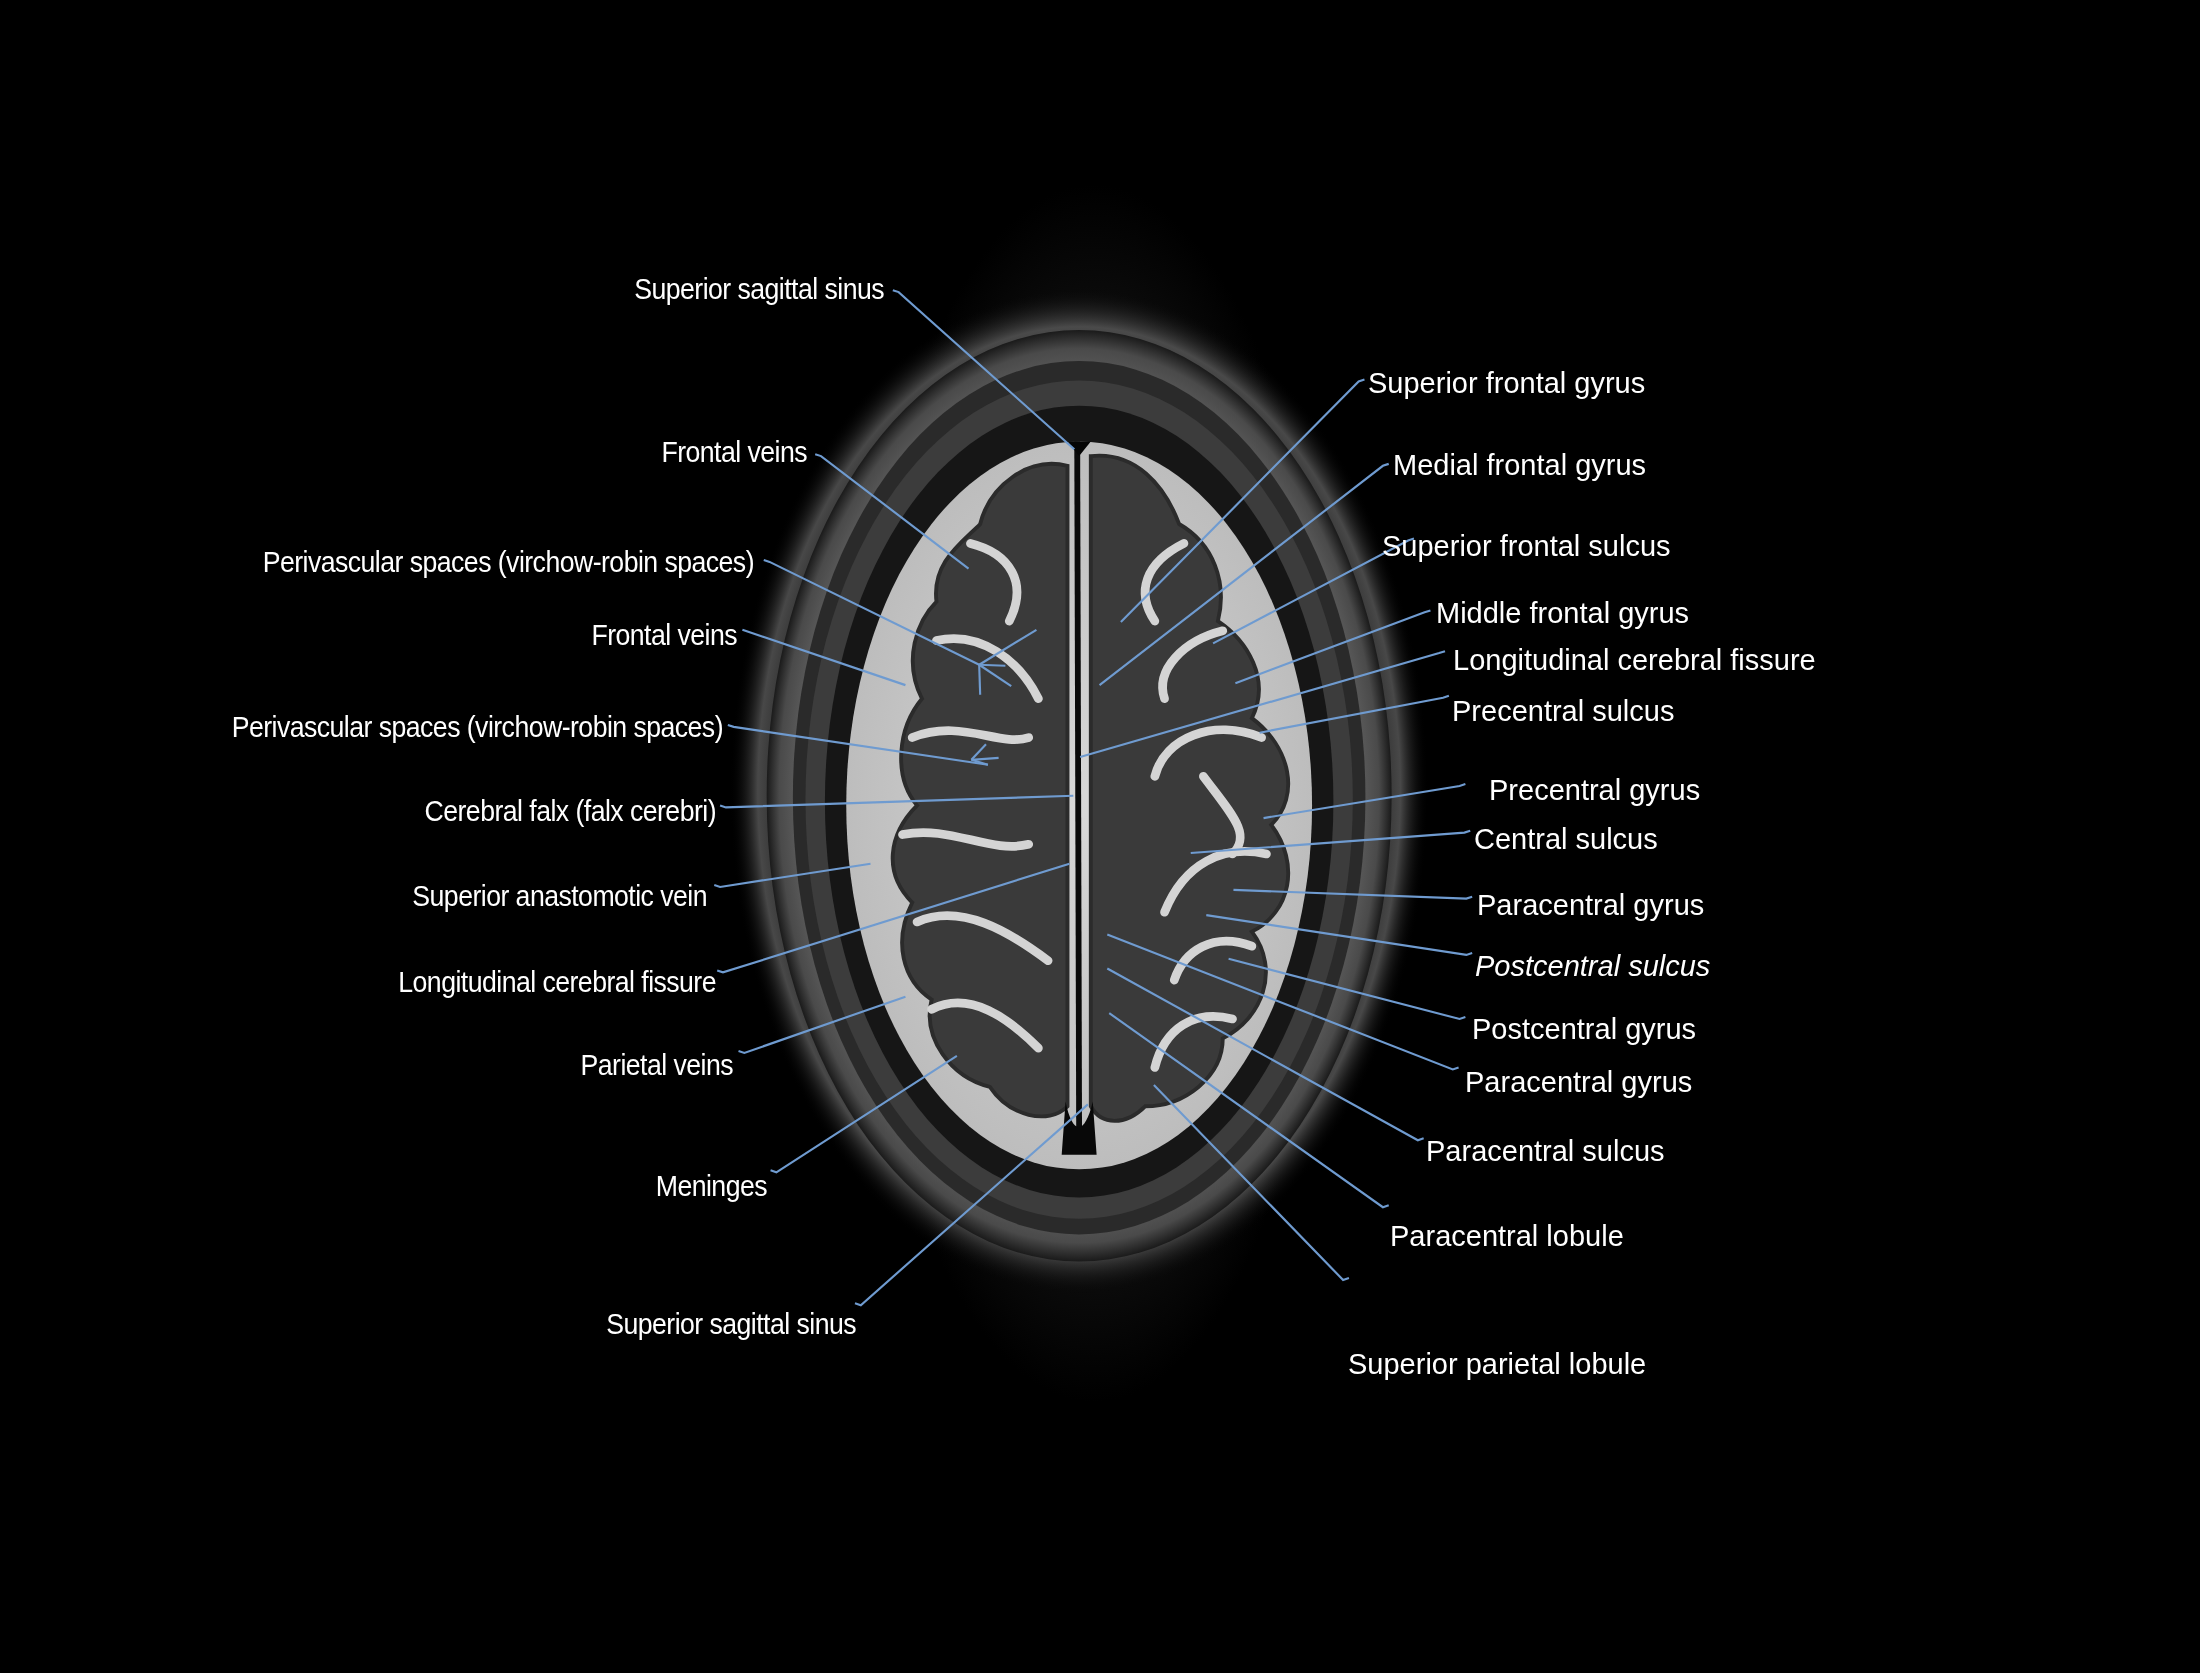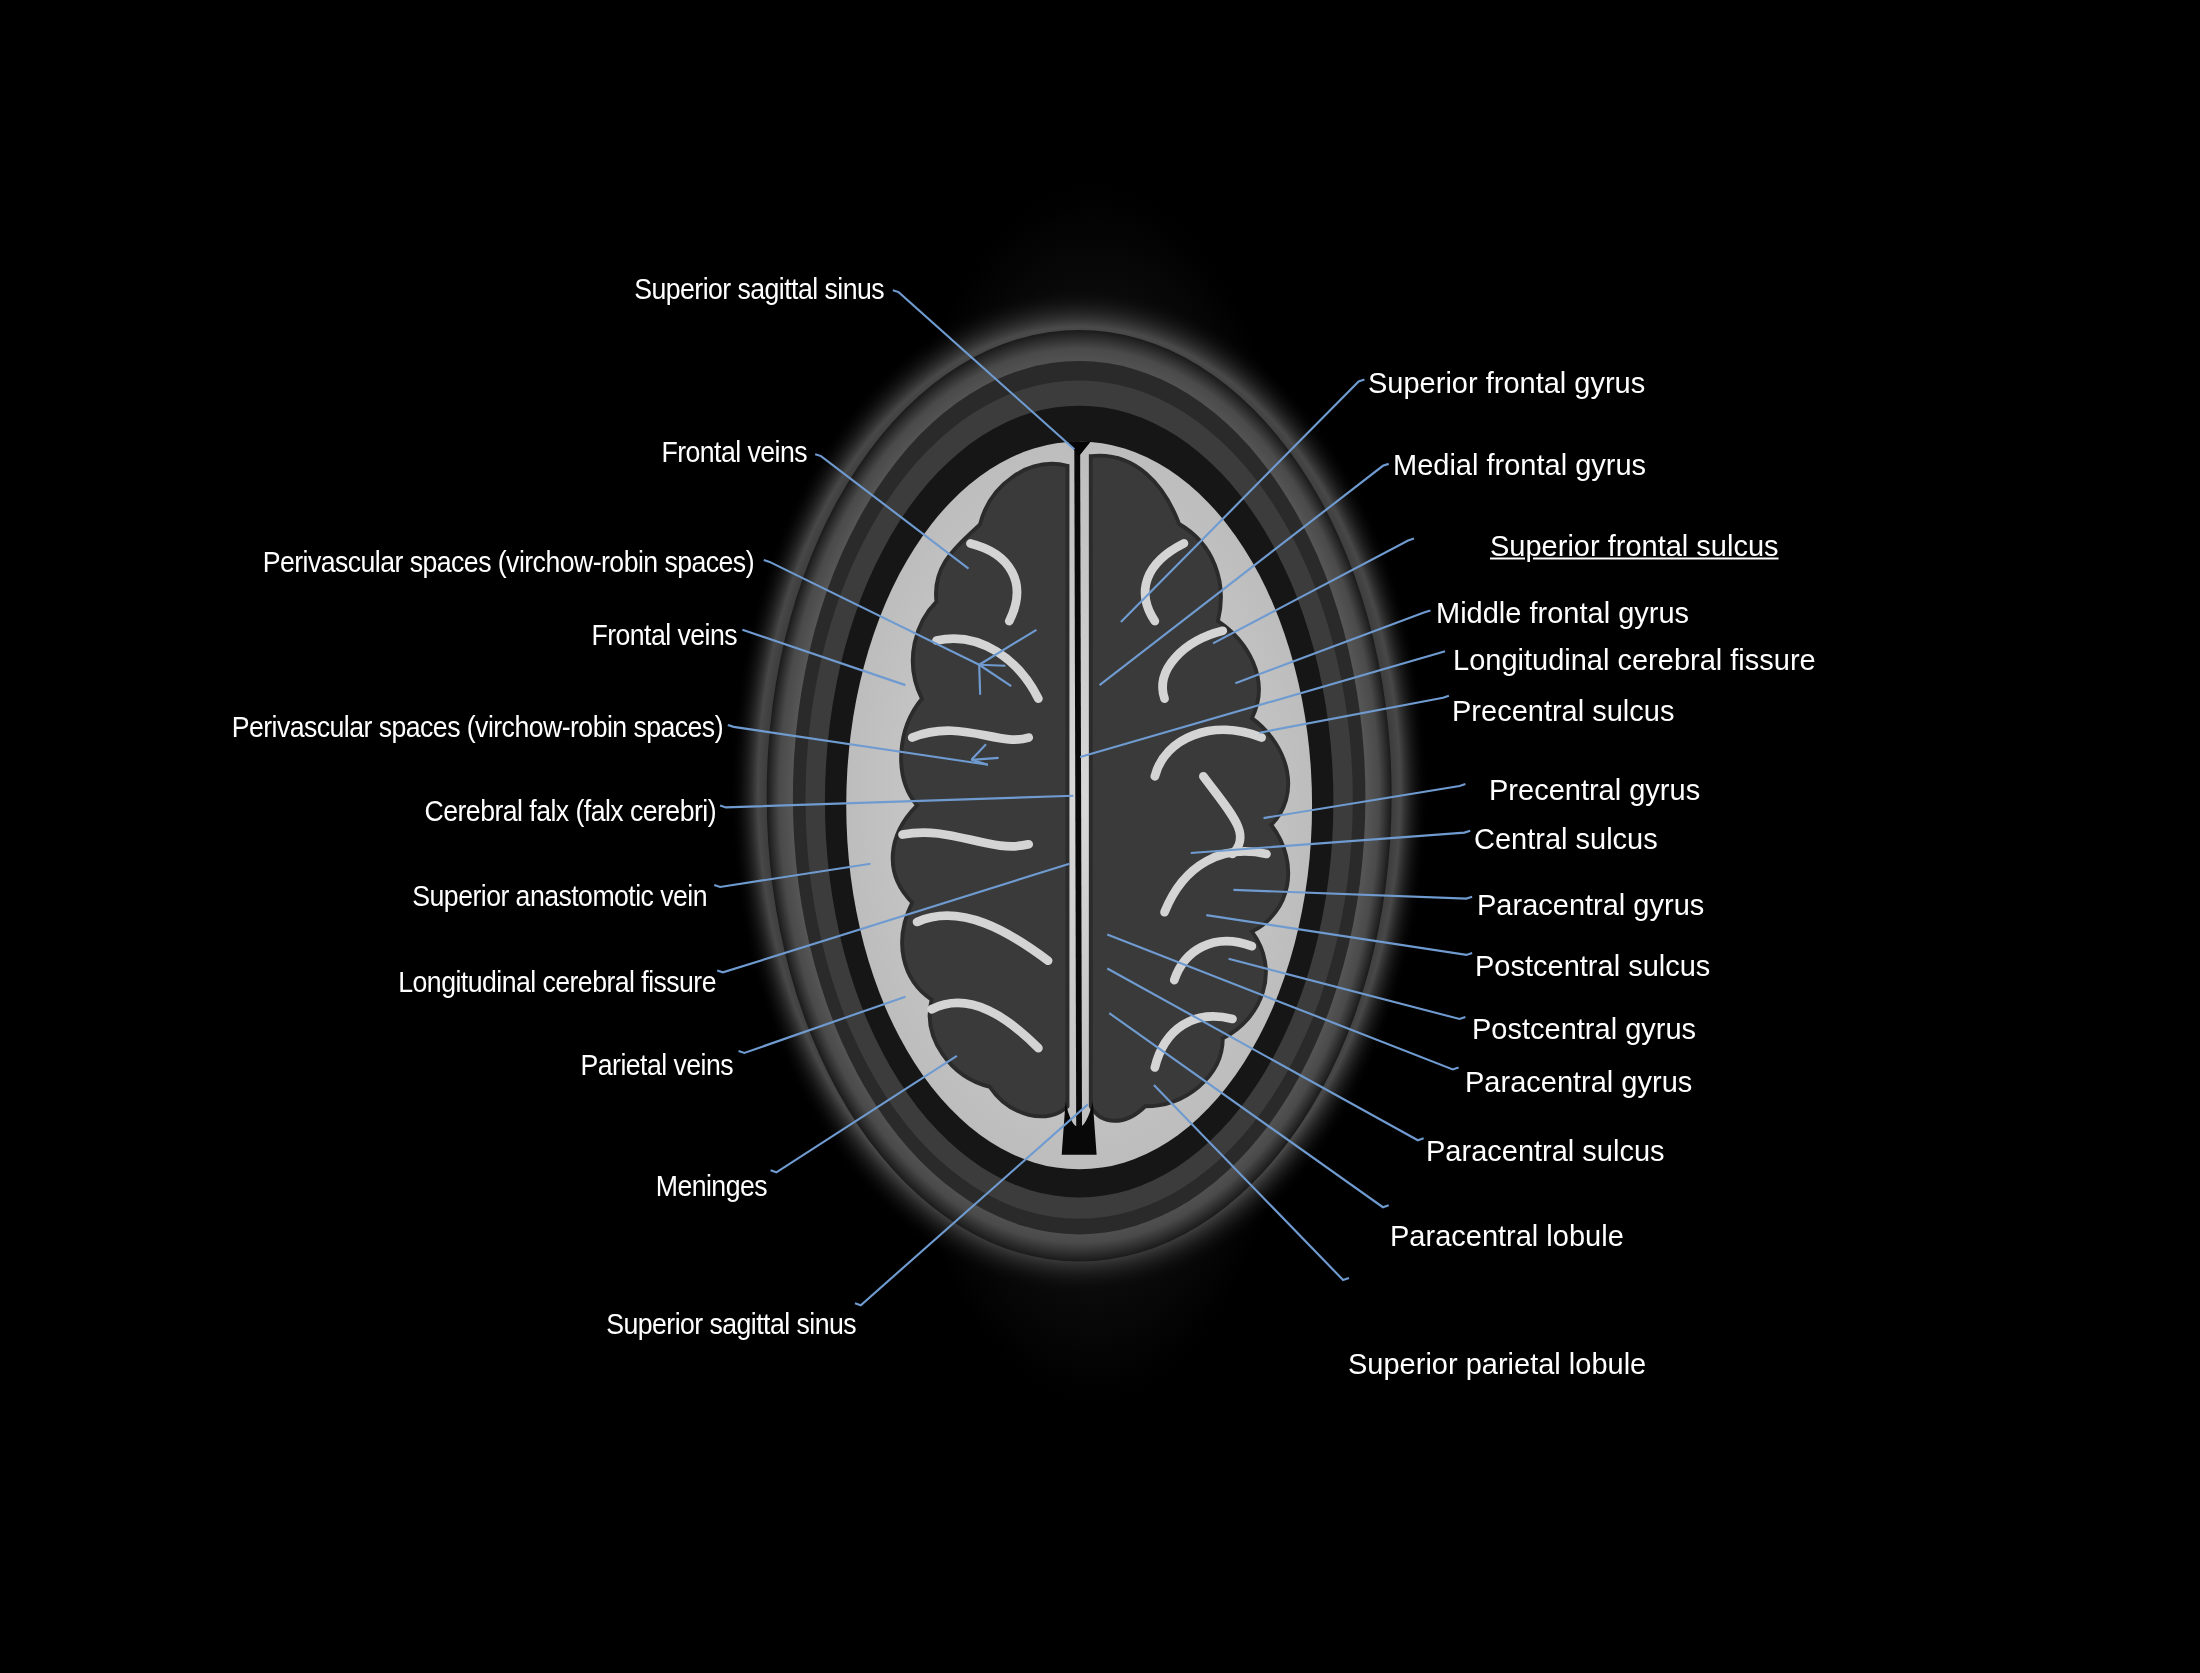--- a/index.html
+++ b/index.html
@@ -124,28 +124,28 @@
       <div class="label left" style="left: 716px; top: 811px;">Cerebral falx (falx cerebri)</div>
       <div class="label left" style="left: 707px; top: 896px;">Superior anastomotic vein</div>
       <div class="label left" style="left: 716px; top: 982px;">Longitudinal cerebral fissure</div>
       <div class="label left" style="left: 733px; top: 1065px;">Parietal veins</div>
       <div class="label left" style="left: 767px; top: 1186px;">Meninges</div>
       <div class="label left" style="left: 856px; top: 1324px;">Superior sagittal sinus</div>
     </div>
   <div id="labels-right">
       <div class="label right" style="left: 1368px; top: 383px;">Superior frontal gyrus</div>
       <div class="label right" style="left: 1393px; top: 465px;">Medial frontal gyrus</div>
-      <div class="label right" style="left: 1490px; top: 546px; text-decoration: underline;">Superior frontal sulcus</div>
+      <div class="label right" style="left: 1382px; top: 546px;">Superior frontal sulcus</div>
       <div class="label right" style="left: 1436px; top: 613px;">Middle frontal gyrus</div>
       <div class="label right" style="left: 1453px; top: 660px;">Longitudinal cerebral fissure</div>
       <div class="label right" style="left: 1452px; top: 711px;">Precentral sulcus</div>
       <div class="label right" style="left: 1469px; top: 790px; margin-left: 20px;">Precentral gyrus</div>
       <div class="label right" style="left: 1474px; top: 839px; text-align: center;">Central sulcus</div>
       <div class="label right" style="left: 1477px; top: 905px;">Paracentral gyrus</div>
-      <div class="label right" style="left: 1475px; top: 966px;">Postcentral sulcus</div>
+      <div class="label right" style="left: 1475px; top: 966px; font-style: italic;">Postcentral sulcus</div>
       <div class="label right" style="left: 1472px; top: 1029px;">Postcentral gyrus</div>
       <div class="label right" style="left: 1465px; top: 1082px;">Paracentral gyrus</div>
       <div class="label right" style="left: 1426px; top: 1151px;">Paracentral sulcus</div>
       <div class="label right" style="left: 1390px; top: 1220px; margin-top: 16px;">Paracentral lobule</div>
       <div class="label right" style="left: 1348px; top: 1364px;">Superior parietal lobule</div>
     </div>
 </div>
 
 
 </body></html>

